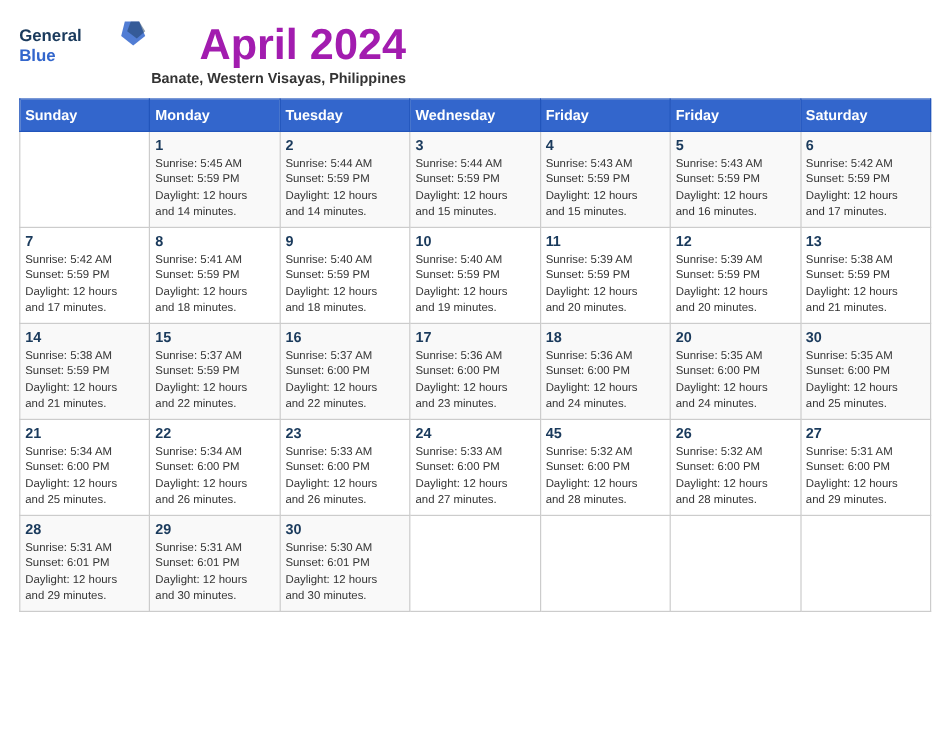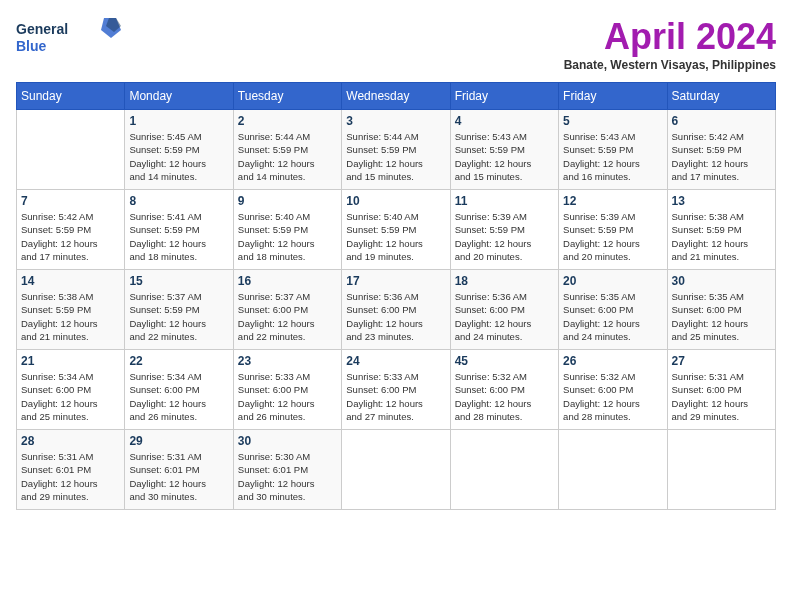--- a/index.html
+++ b/index.html
@@ -5,21 +5,21 @@
     * { margin: 0; padding: 0; box-sizing: border-box; }
     body {
       font-family: Arial, sans-serif;
       background: #fff;
       width: 792px;
       min-height: 612px;
       padding: 16px;
     }
     .header-section {
       display: flex;
-      justify-content: space-between;
+      justify-content: flex-start;
       align-items: flex-start;
       margin-bottom: 10px;
     }
     .logo {
       display: flex;
       align-items: center;
       gap: 4px;
     }
     .title-section {
       text-align: right;
@@ -40,21 +40,21 @@
       font-size: 10.5px;
     }
     thead tr {
       background-color: #3366cc;
       color: white;
     }
     thead th {
       padding: 6px 4px;
       text-align: left;
       font-size: 12px;
-      font-weight: normal;
+      font-weight: bold;
       border: 1px solid #2255bb;
     }
     tbody tr {
       vertical-align: top;
     }
     tbody td {
       border: 1px solid #ccc;
       padding: 4px;
       height: 80px;
       background: #fff;

